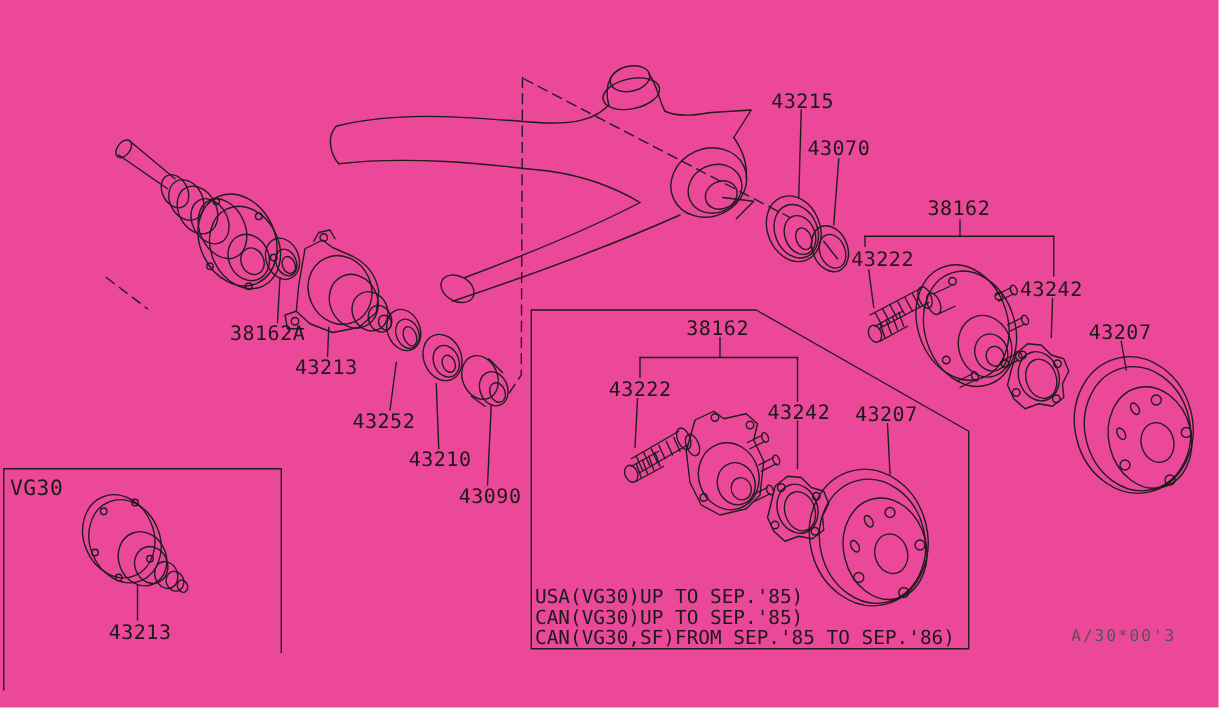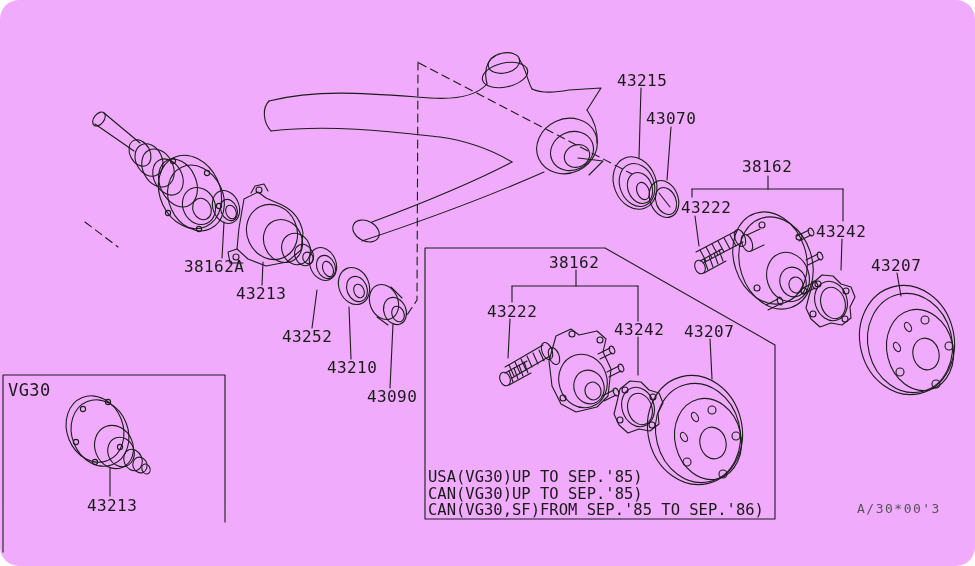--- a/index.html
+++ b/index.html
@@ -1,22 +1,21 @@
 <!DOCTYPE html>
 <html><head>
 <meta charset="utf-8">
 <style>
   html,body{margin:0;padding:0;background:#ffffff;}
   .stage{
     position:relative;
     width:975px;height:566px;
-    background:#f0abfc;
+    background:#ec4899;
     overflow:hidden;
     font-family:"DejaVu Sans Mono", monospace;
-    border-radius:19px;
   }
   svg{display:block;}
   .art path, .art ellipse, .art circle, .art line, .art polyline{
     fill:none;
     stroke:#1c1c1c;
     stroke-width:1.1;
     stroke-linecap:round;
     stroke-linejoin:round;
   }
   .leader{stroke:#1c1c1c;stroke-width:1;}

